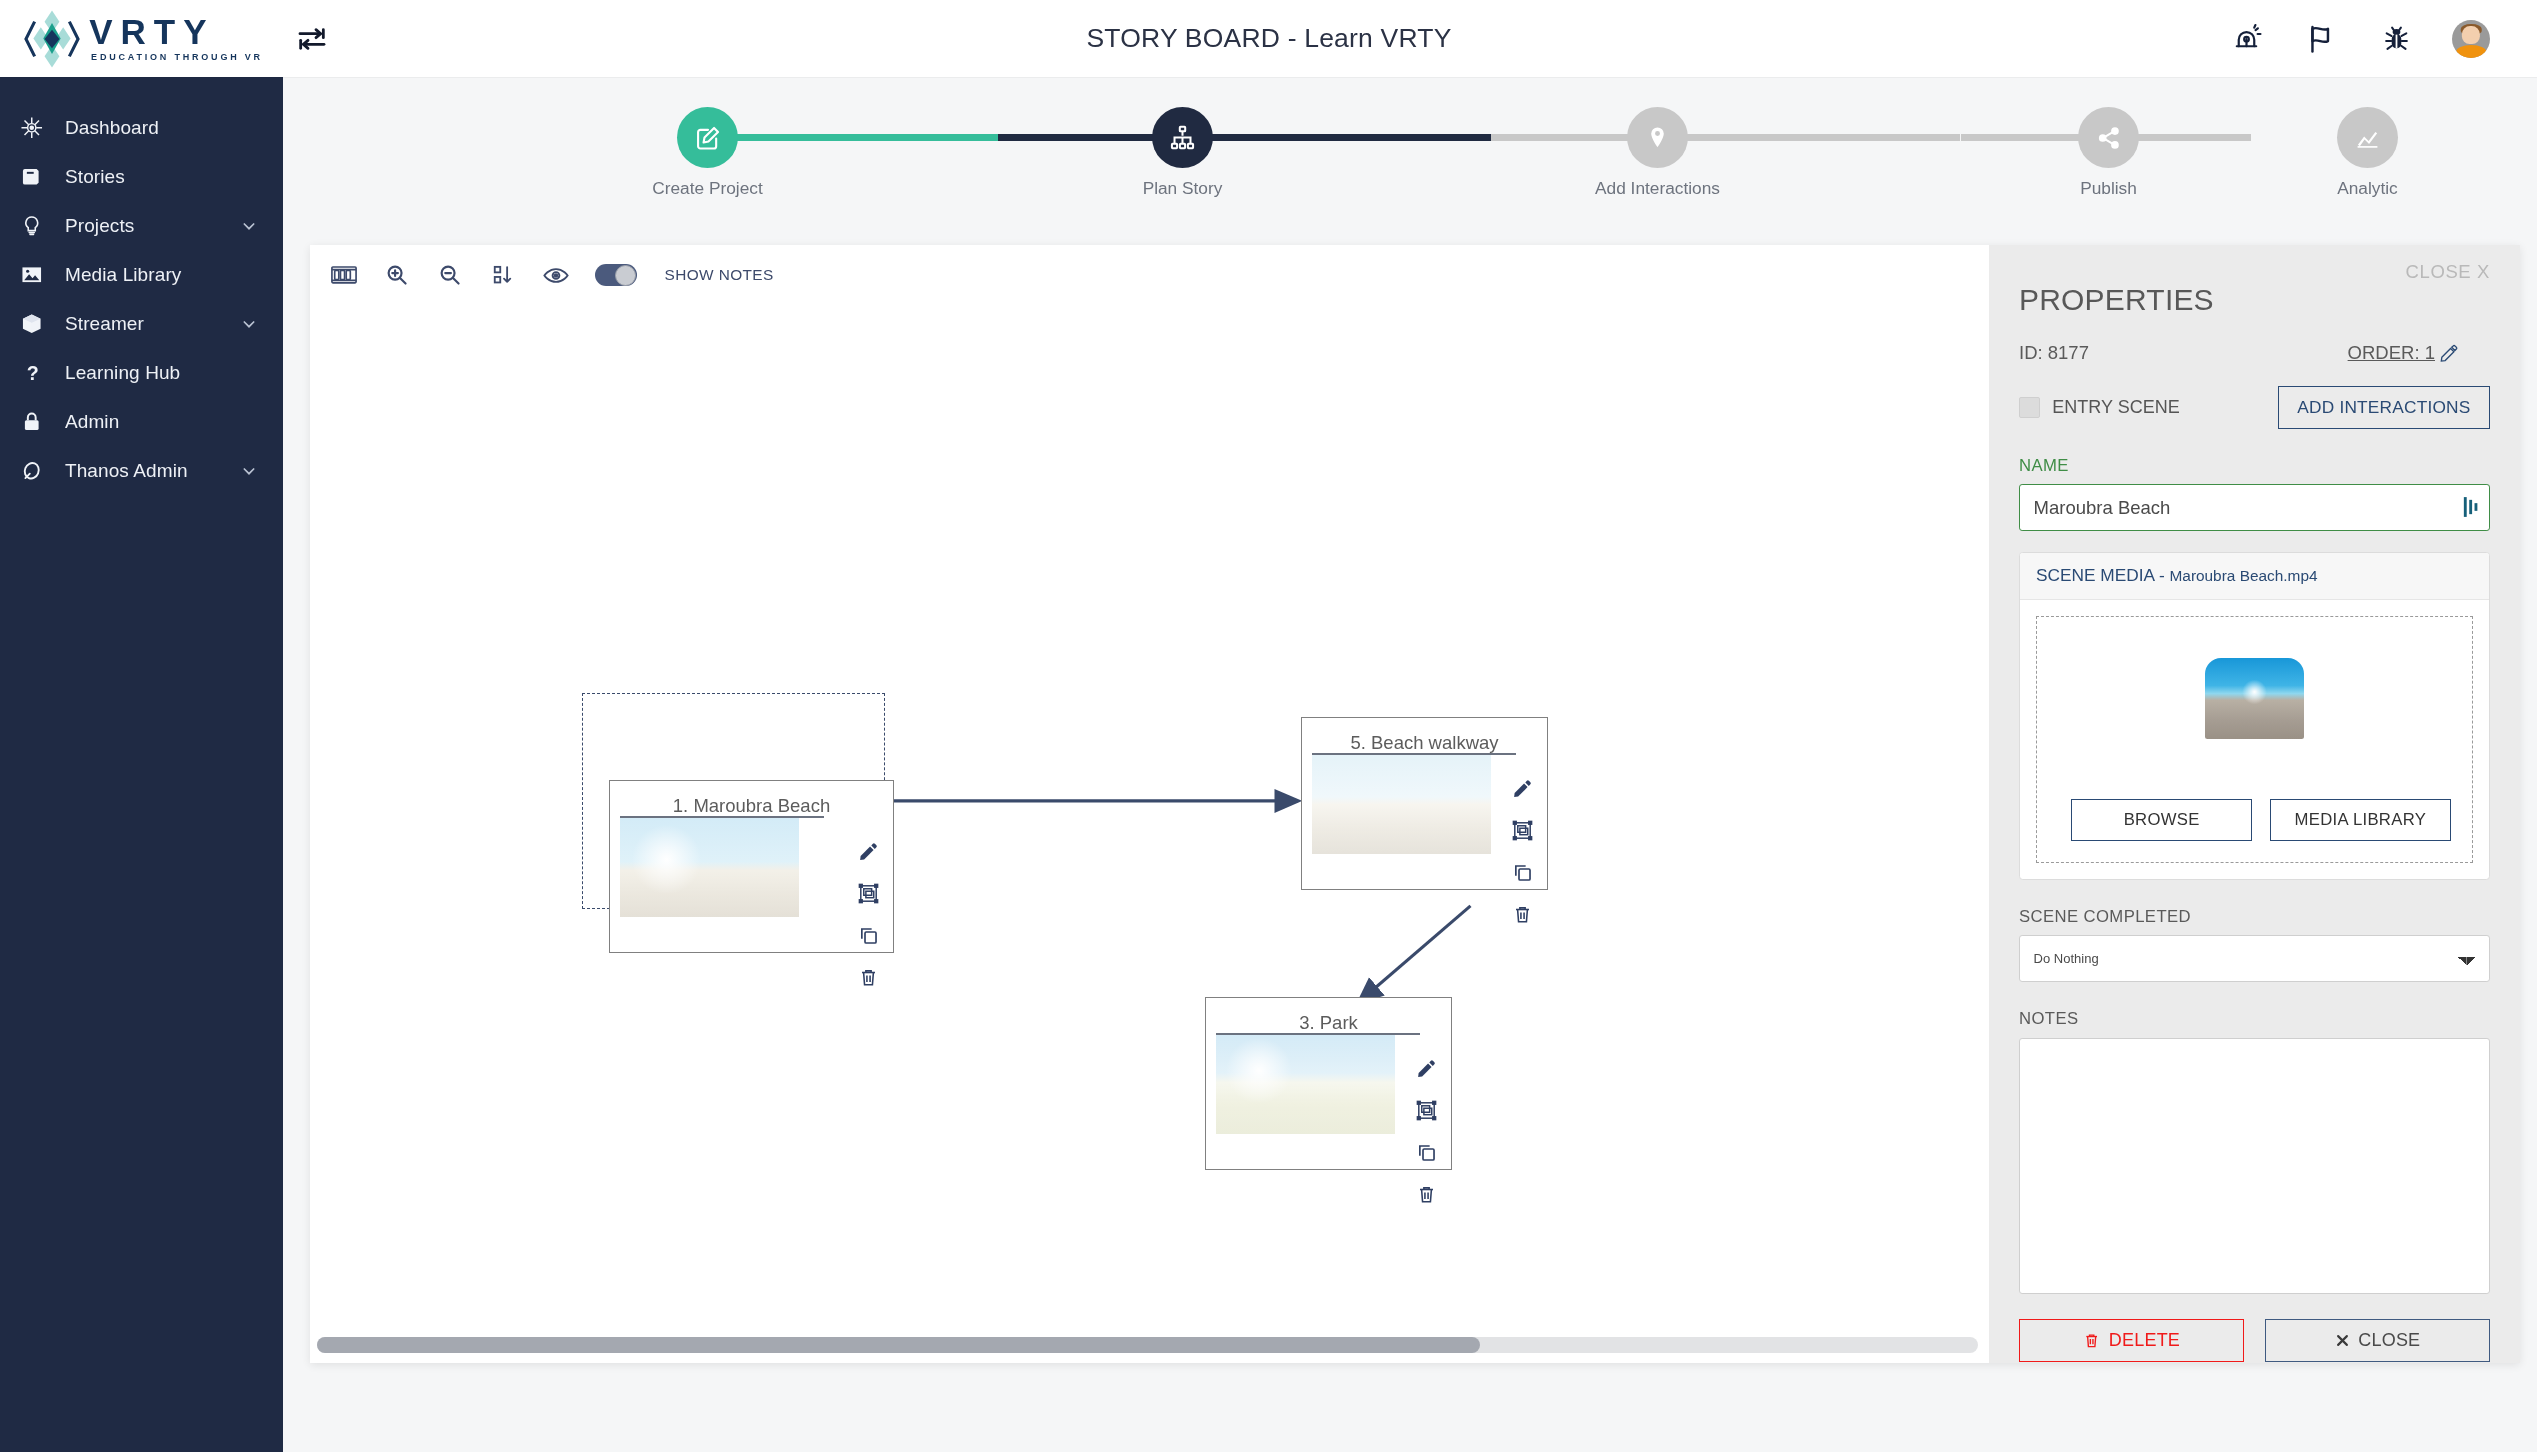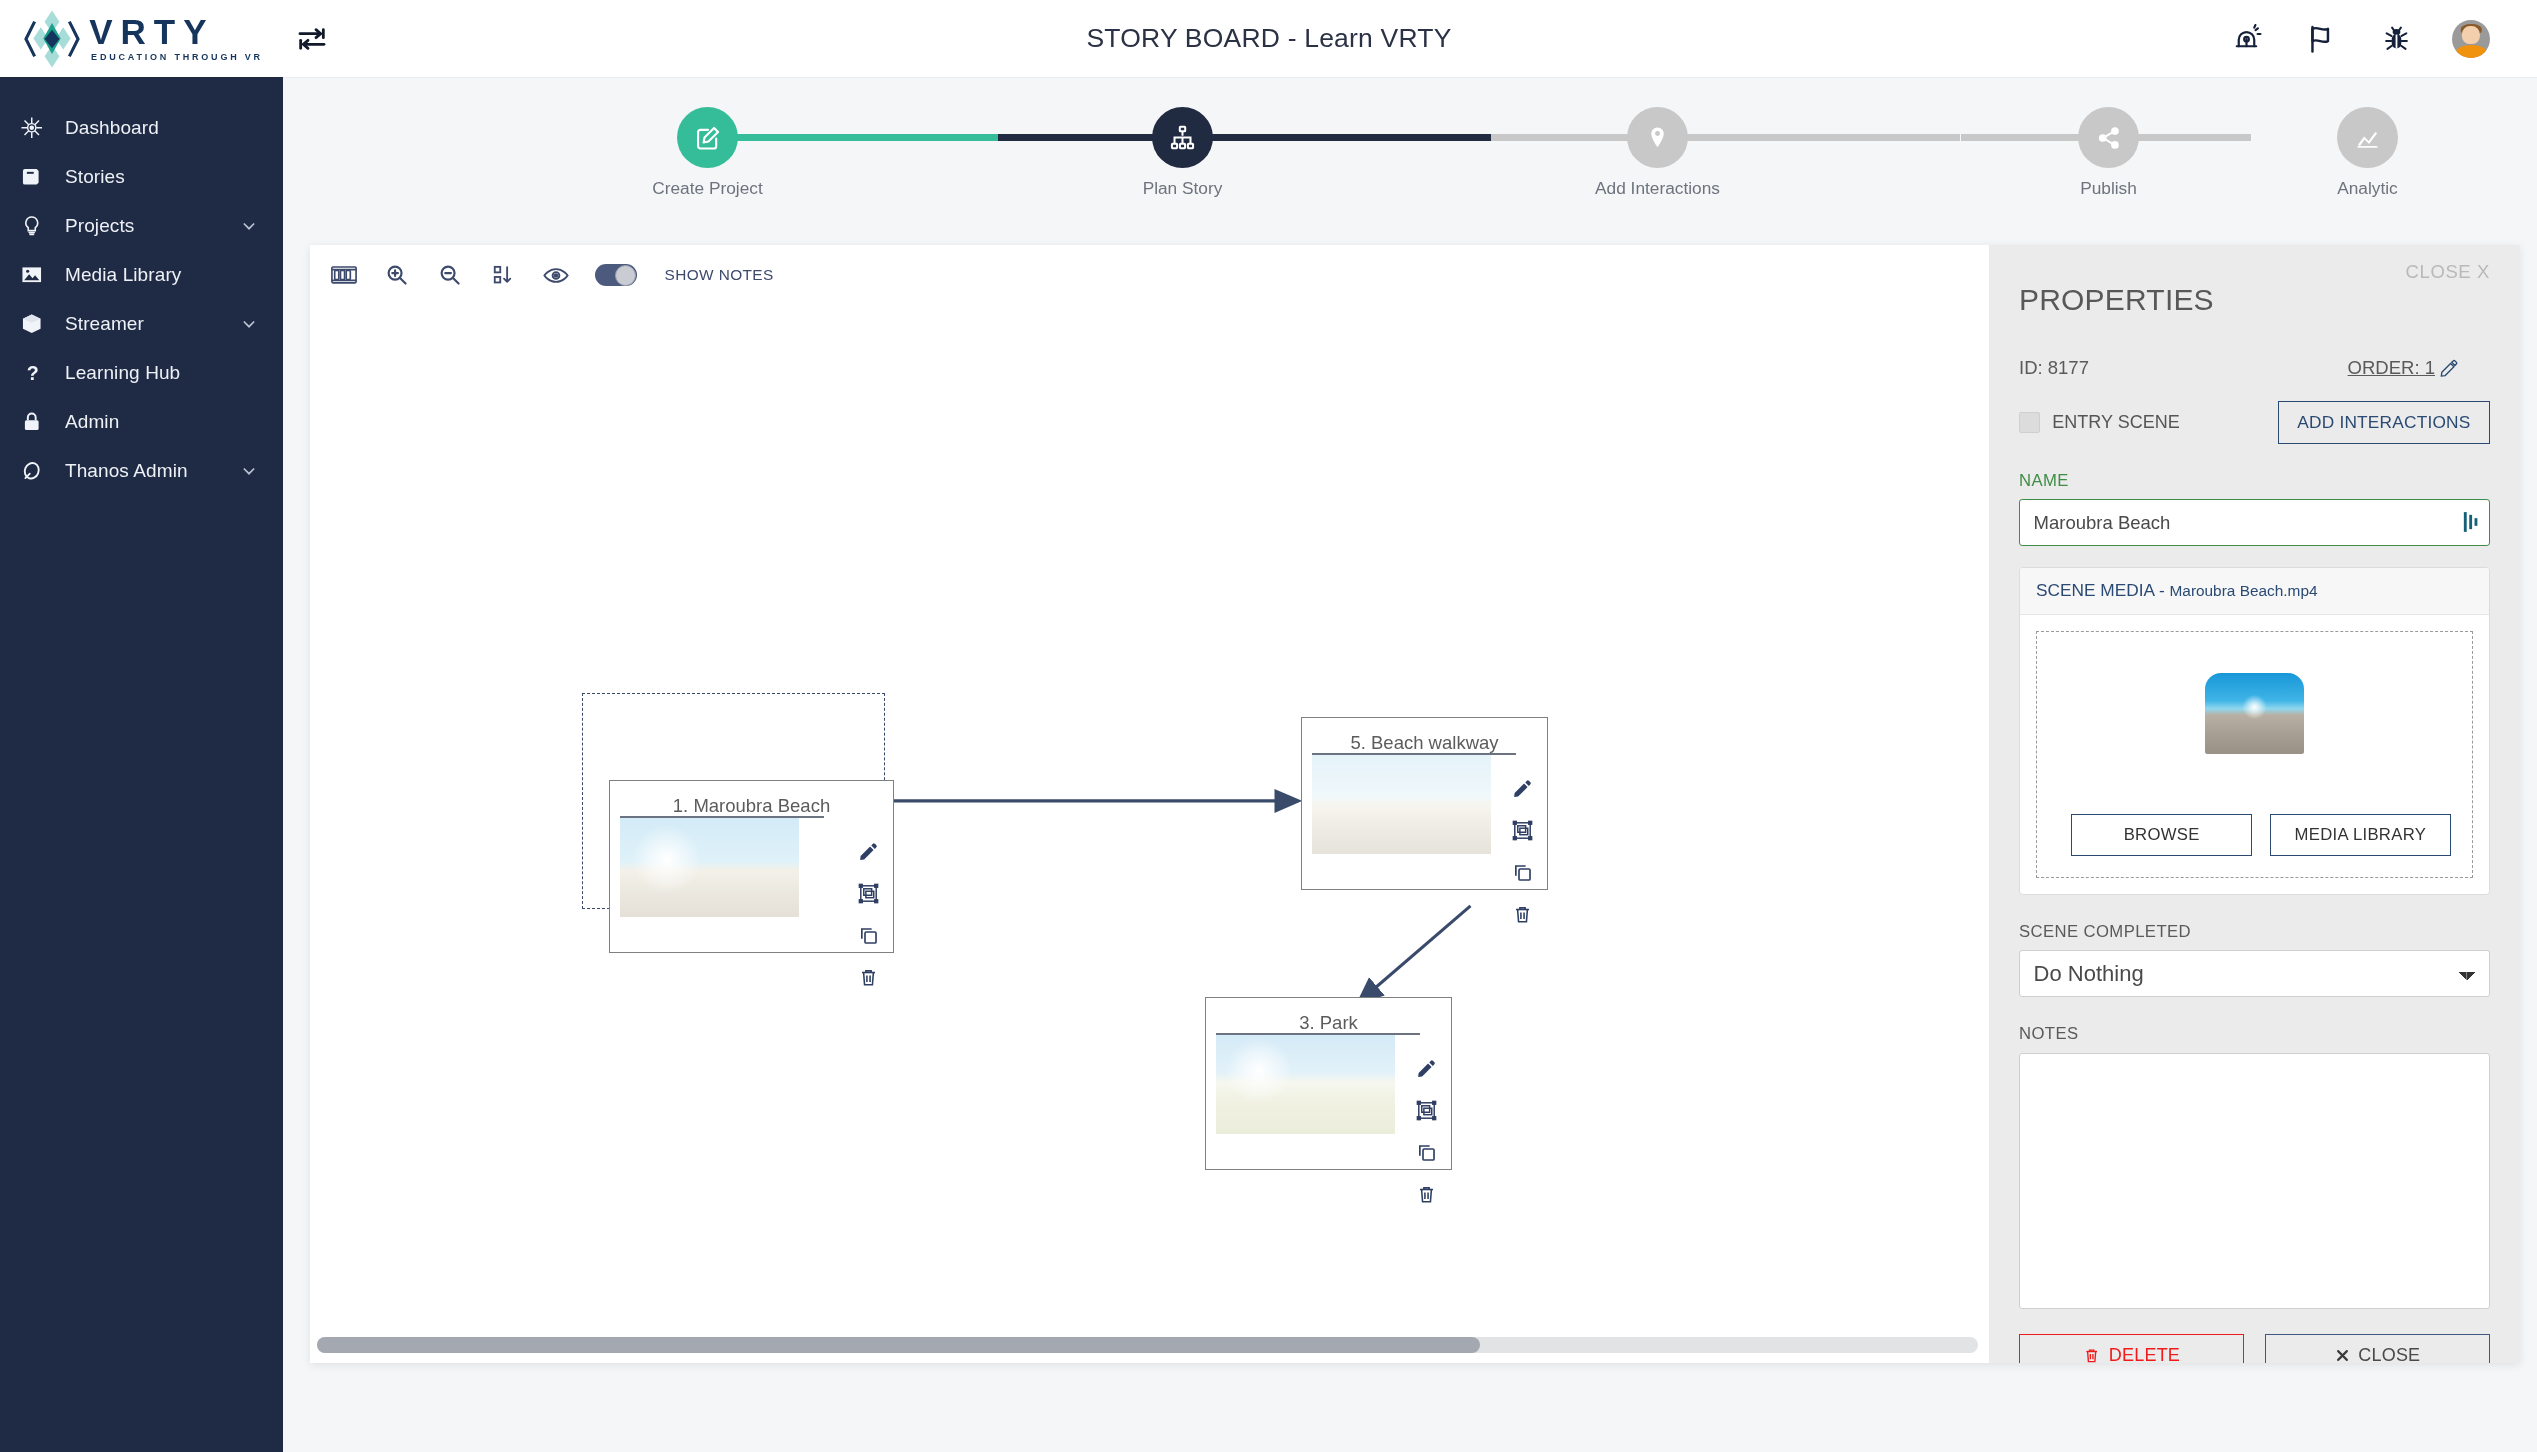--- a/index.html
+++ b/index.html
@@ -168,21 +168,21 @@
     overflow: hidden;
   }
   .close-x {
     position: absolute; right: 30px; top: 16px; font-size: 18.5px; color: #b9b9b9;
     letter-spacing: 0.6px; cursor: pointer;
   }
   .props-h1 {
     font-size: 30px; color: #585858; line-height: 1.12; padding-top: 38px; letter-spacing: 0.2px;
   }
   .meta-row {
-    display: flex; align-items: center; margin-top: 40px; font-size: 18.5px; color: #5a5a5a;
+    display: flex; align-items: center; margin-top: 25px; font-size: 18.5px; color: #5a5a5a;
   }
   .meta-order { margin-left: auto; display: flex; align-items: center; gap: 4px; padding-right: 31px; text-decoration: underline; }
   .row-2 { display: flex; align-items: center; margin-top: 22px; }
   .chk-label { display: flex; align-items: center; gap: 12.3px; font-size: 18px; color: #555; cursor: pointer; }
   .chkbox { width: 21px; height: 21px; background: #dcdcdc; border: 0.6px solid #cfcfcf; border-radius: 1.9px; }
   .btn-outline-navy {
     margin-left: auto; border: 1.2px solid #2a4a74; color: #2a4a74; background: transparent;
     font-size: 17.3px; padding: 10px 18.5px; letter-spacing: 0.2px; cursor: pointer;
     font-family: "Liberation Sans", sans-serif;
   }
@@ -213,21 +213,21 @@
       radial-gradient(circle at 50% 42%, #ffffff 0%, rgba(255,255,255,0) 18%),
       linear-gradient(to bottom, #1897d8 0%, #3fb4e6 34%, #8fd7ee 44%, #b8b0a4 52%, #a59c92 78%, #9a9186 100%);
   }
   .media-btn-row { display: flex; gap: 17.3px; position: absolute; bottom: 21px; left: 34px; right: 21px; }
   .media-btn {
     flex: 1; border: 1.2px solid #2a4a74; background: #fff; color: #333; font-size: 16.7px;
     padding: 10px 0; cursor: pointer; font-family: "Liberation Sans", sans-serif; letter-spacing: 0.3px;
   }
   .select-box {
     margin-top: 8.6px; width: 100%; height: 47px; border: 0.6px solid #cfcfcf; border-radius: 3.1px;
-    background: #fff; font-size: 22px; color: #4a4a4a; padding: 0 13.6px;
+    background: #fff; font-size: 13px; color: #4a4a4a; padding: 0 13.6px;
     font-family: "Liberation Sans", sans-serif; appearance: none;
     background-image: linear-gradient(45deg, transparent 50%, #333 50%), linear-gradient(135deg, #333 50%, transparent 50%);
     background-position: calc(100% - 22px) 21px, calc(100% - 13.6px) 21px;
     background-size: 8.6px 8.6px, 8.6px 8.6px; background-repeat: no-repeat;
   }
   .notes-area {
     margin-top: 8.6px; width: 100%; height: 256px; border: 0.6px solid #cfcfcf; border-radius: 3.1px;
     background: #fff; font-size: 17.3px; color: #4a4a4a; padding: 11px 13.6px; resize: none;
     font-family: "Liberation Sans", sans-serif;
   }

